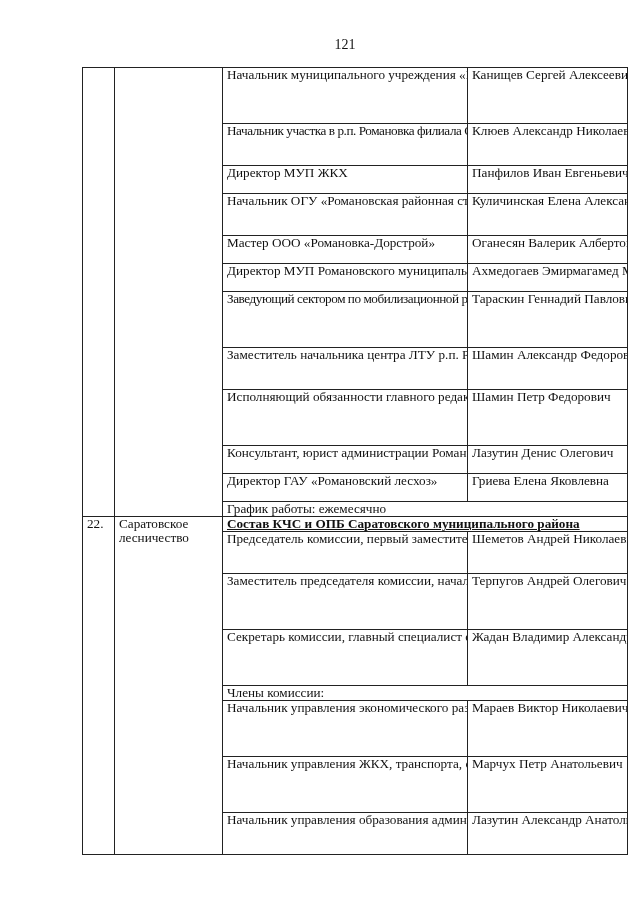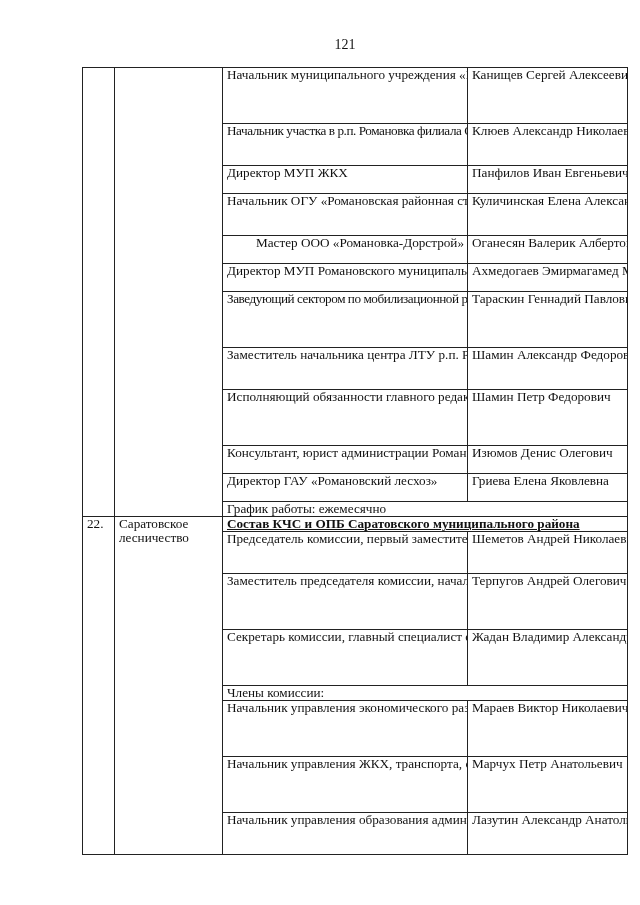--- a/index.html
+++ b/index.html
@@ -52,21 +52,21 @@
         <td class="name">Панфилов
 Иван Евгеньевич</td>
       </tr>
       <tr style="height: 42px;">
         <td class="pos">Начальник ОГУ «Романовская
 районная станция по борьбе
 с болезнями животных»</td>
         <td class="name">Куличинская
 Елена Александровна</td>
       </tr>
-      <tr style="height: 28px; text-align: right;">
+      <tr style="height: 28px;">
         <td class="pos">Мастер ООО «Романовка-Дорстрой»</td>
         <td class="name">Оганесян
 Валерик Албертович</td>
       </tr>
       <tr style="height: 28px;">
         <td class="pos">Директор МУП Романовского
 муниципального образования «Исток»</td>
         <td class="name">Ахмедогаев
 Эмирмагамед Мурсалович</td>
       </tr>
@@ -89,21 +89,21 @@
         <td class="pos">Исполняющий обязанности главного
 редактора МУП Романовского
 муниципального района «Редакция
 районной газеты «Восход»</td>
         <td class="name">Шамин
 Петр Федорович</td>
       </tr>
       <tr style="height: 28px;">
         <td class="pos">Консультант, юрист администрации
 Романовского муниципального района</td>
-        <td class="name">Изюмов
+        <td class="name">Лазутин
 Денис Олегович</td>
       </tr>
       <tr style="height: 28px;">
         <td class="pos">Директор ГАУ «Романовский лесхоз»</td>
         <td class="name">Гриева
 Елена Яковлевна</td>
       </tr>
       <tr style="height: 14px; margin-top: 13px;">
         <td colspan="2">График работы: ежемесячно</td>
       </tr>

